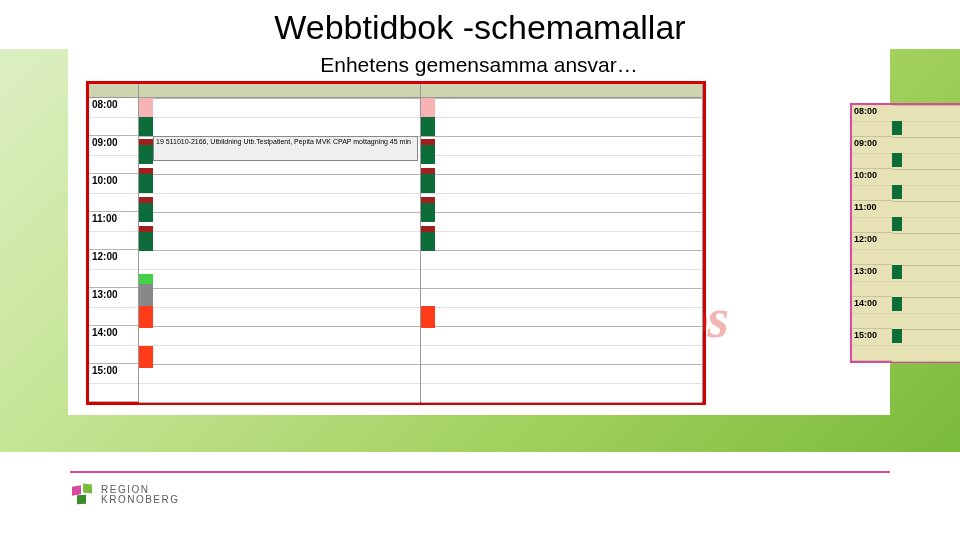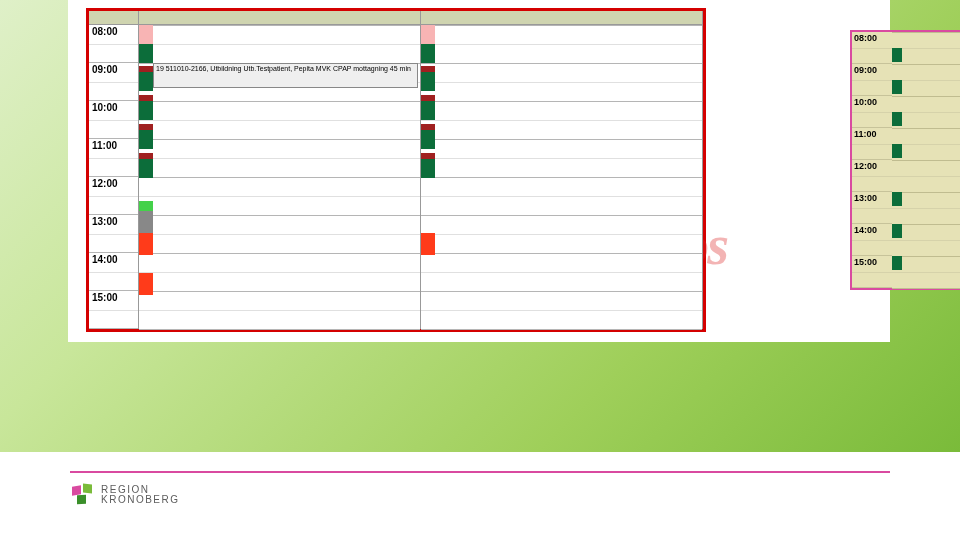--- a/index.html
+++ b/index.html
@@ -56,22 +56,26 @@
   .sq2 { background: #7abb3a; left: 11px; top: 0; transform: skewY(6deg); }
   .sq3 { background: #3a8f2a; left: 5px; top: 11px; transform: skewY(-4deg); }
   .brand { font-size: 10px; letter-spacing: 1.5px; color: #5c5c5c; line-height: 10px; }
 </style>
 </head>
 <body>
 
 <div class="bg-gradient"></div>
 
 <div class="content">
+  <div class="title-band">
+    <div class="title">Webbtidbok -schemamallar</div>
+  </div>
 
   <div class="body-band">
+    <div class="subtitle">Enhetens gemensamma ansvar…</div>
 
     <div class="calendars-wrap">
       <div class="main-cal">
         <div class="watermark">Cos</div>
         <div class="main-cal-inner">
           <div class="time-col">
             <div class="time-header"></div>
             <div id="main-times">
                 <div class="time-cell">08:00</div>
                 <div class="time-cell">09:00</div>

